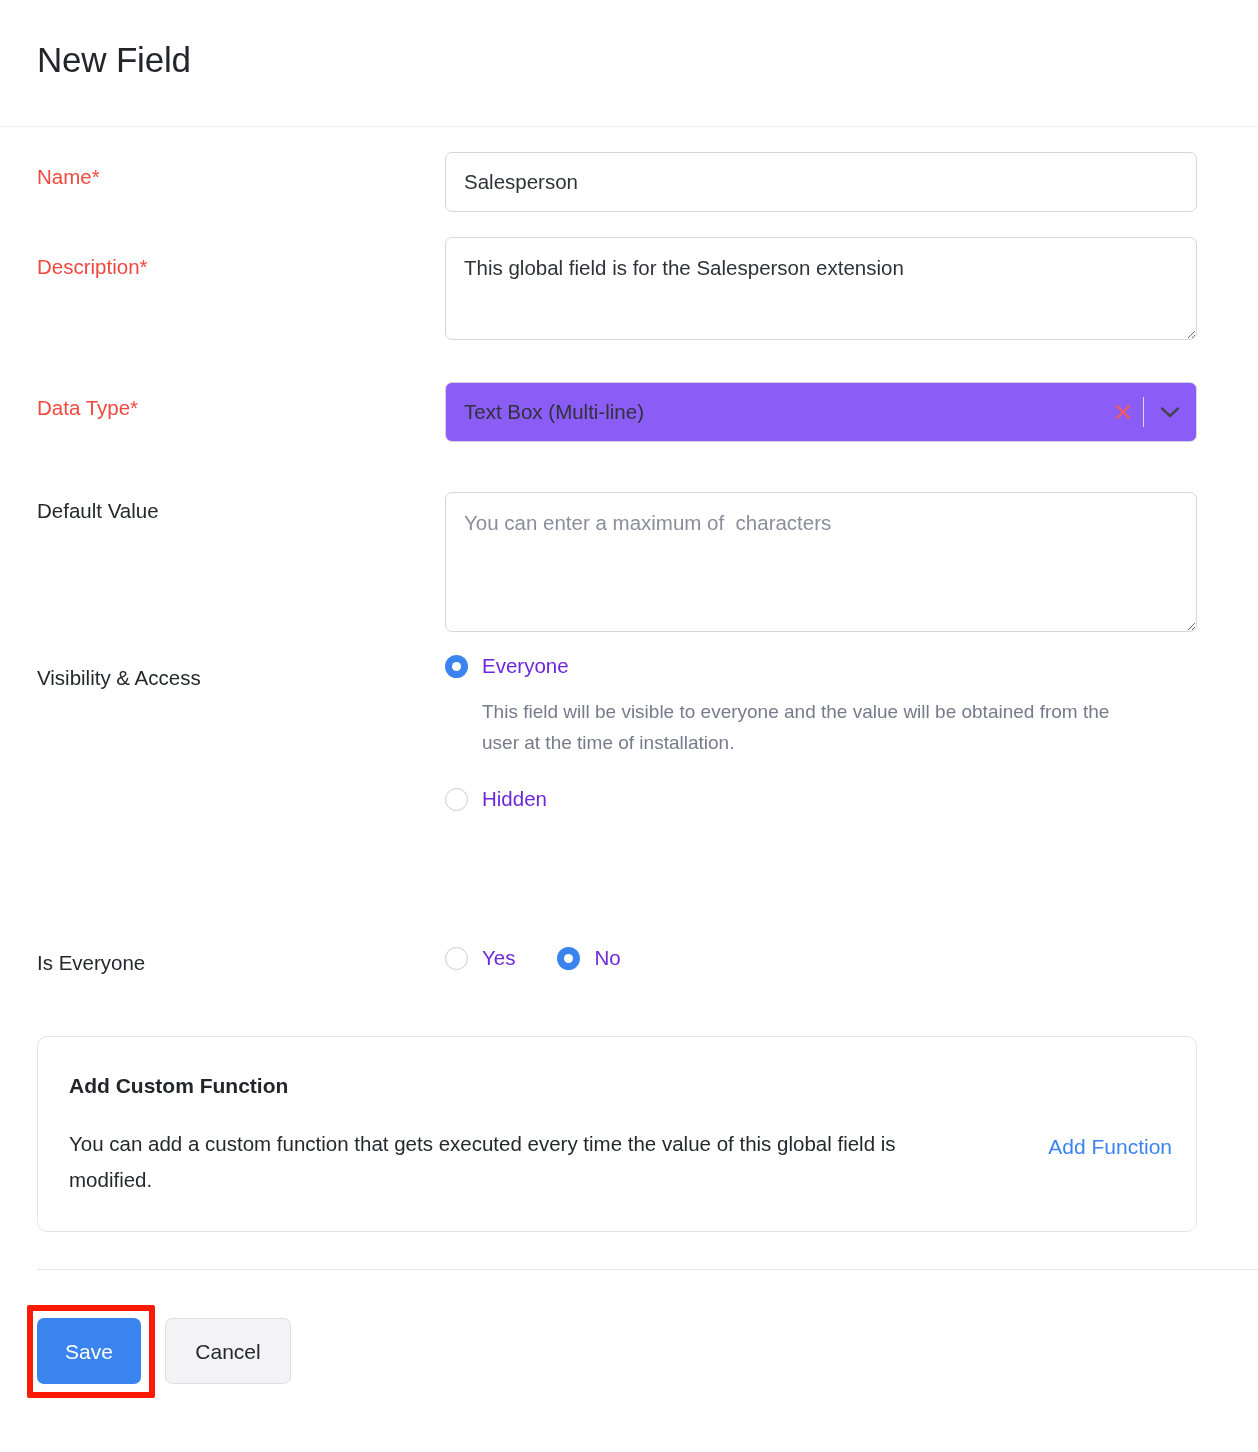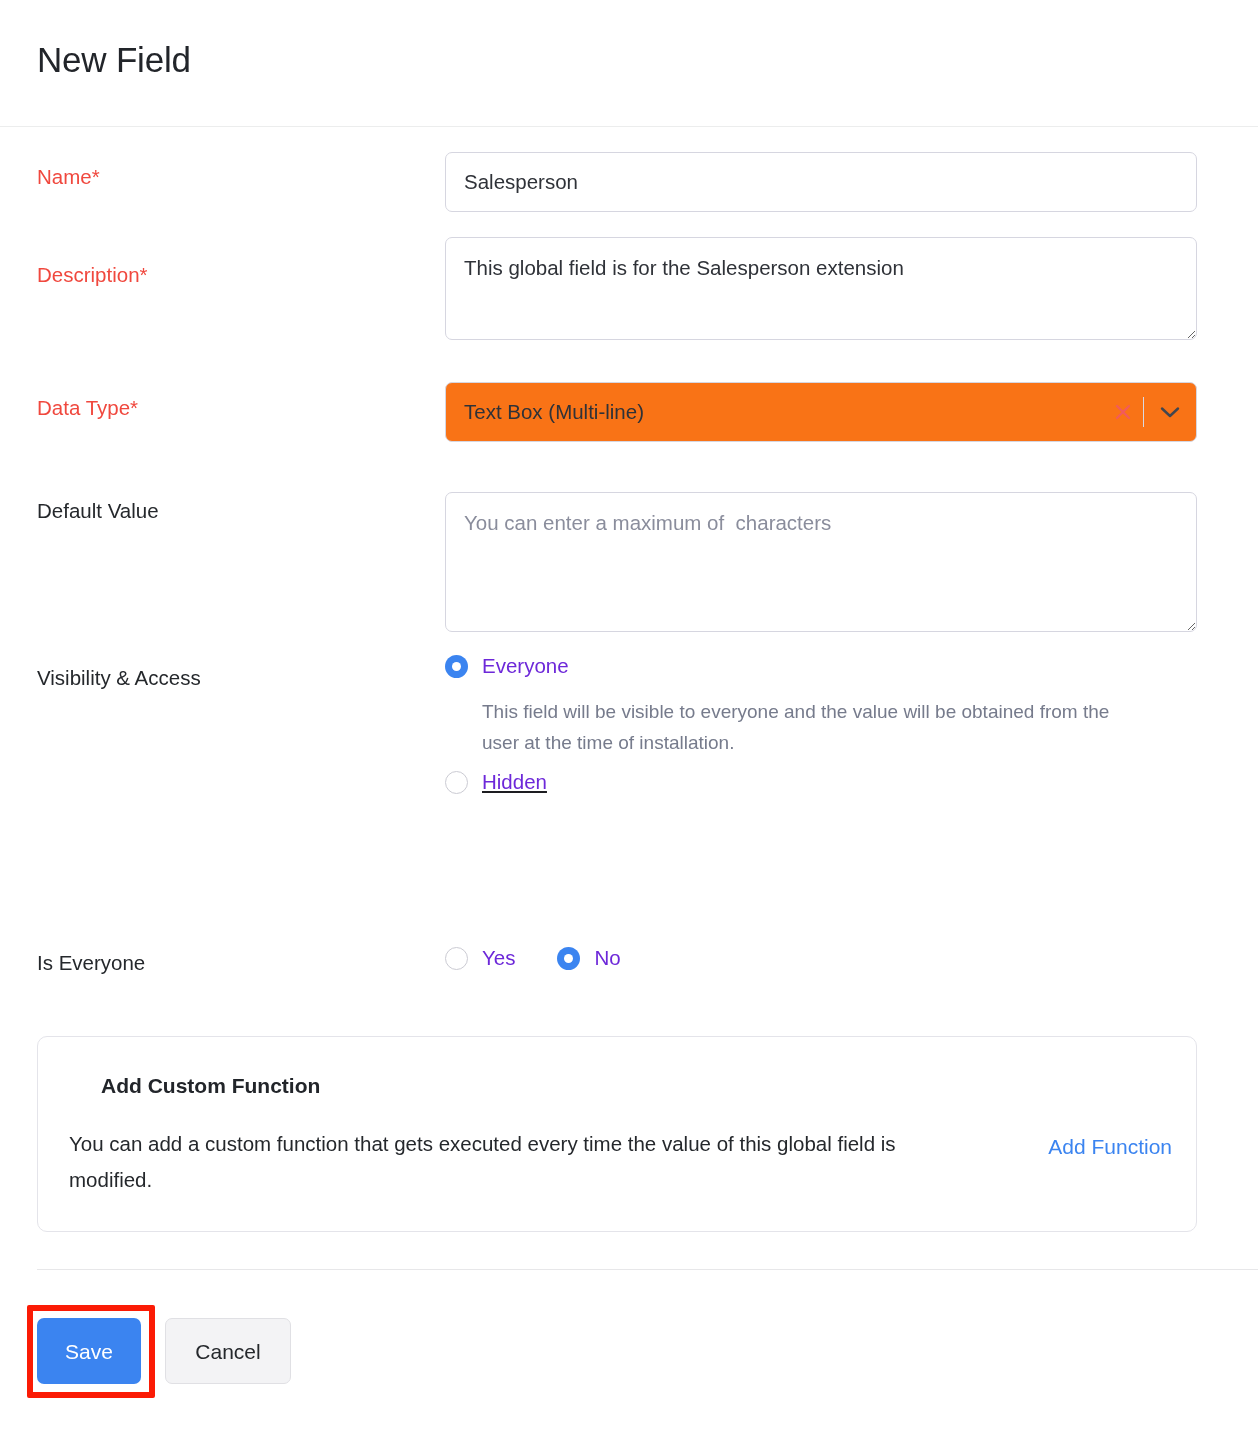--- a/index.html
+++ b/index.html
@@ -91,21 +91,21 @@
   .text-area::placeholder { color: #8a8d9c; }
   .text-input::placeholder { color: #8a8d9c; }
 
   
   .select-box {
     position: relative;
     width: 752px;
     height: 60px;
     border: 1px solid #d6d6e0;
     border-radius: 7px;
-    background: #f97316;
+    background: #8b5cf6;
     display: flex;
     align-items: center;
   }
   .select-value {
     font-size: 20.5px;
     color: #2f3238;
     padding-left: 18px;
     flex: 1;
     white-space: nowrap;
     overflow: hidden;
@@ -185,21 +185,20 @@
     border-radius: 10px;
     background: #fff;
   }
   .cf-title {
     position: absolute;
     left: 31px;
     top: 37px;
     font-size: 21px;
     font-weight: bold;
     color: #22252a;
-    margin-left: 32px;
   }
   .cf-desc {
     position: absolute;
     left: 31px;
     top: 89px;
     width: 890px;
     font-size: 20.5px;
     color: #25282c;
     line-height: 36px;
   }
@@ -273,21 +272,21 @@
 <div class="form-body">
 
   <div class="form-row" style="top:0px;height:92px;">
     <div class="field-label required" style="top:38px;">Name*</div>
     <div class="control-col" style="top:25px;">
       <input class="text-input" type="text" value="Salesperson" style="">
     </div>
   </div>
 
   <div class="form-row" style="top:92px;height:130px;">
-    <div class="field-label required" style="top:44px;">Description*</div>
+    <div class="field-label required" style="top:36px;">Description*</div>
     <div class="control-col" style="top:18px;">
       <textarea class="text-area" rows="3" style="height: 103px;">This global field is for the Salesperson extension</textarea>
     </div>
   </div>
 
   <div class="form-row" style="top:222px;height:100px;">
     <div class="field-label required" style="top:47px;">Data Type*</div>
     <div class="control-col" style="top:33px;">
       <div class="select-box">
         <span class="select-value">Text Box (Multi-line)</span>
@@ -317,21 +316,21 @@
     <div class="field-label" style="top:12px;">Visibility &amp; Access</div>
     <div class="control-col" style="top:0px;">
 
       <div class="radio-line">
         <span class="radio checked"></span>
         <span class="radio-label">Everyone</span>
       </div>
       <div class="radio-hint">This field will be visible to everyone and the value will be obtained from the user at the time of installation.</div>
 
 
-      <div class="radio-line" style="margin-top:12px;text-decoration:underline;">
+      <div class="radio-line" style="margin-top:29px;">
         <span class="radio"></span>
         <span class="radio-label">Hidden</span>
       </div>
 
     </div>
   </div>
 
   <div class="form-row" style="top:807px;height:80px;">
     <div class="field-label" style="top:17px;">Is Everyone</div>
     <div class="control-col" style="top:12px;">

